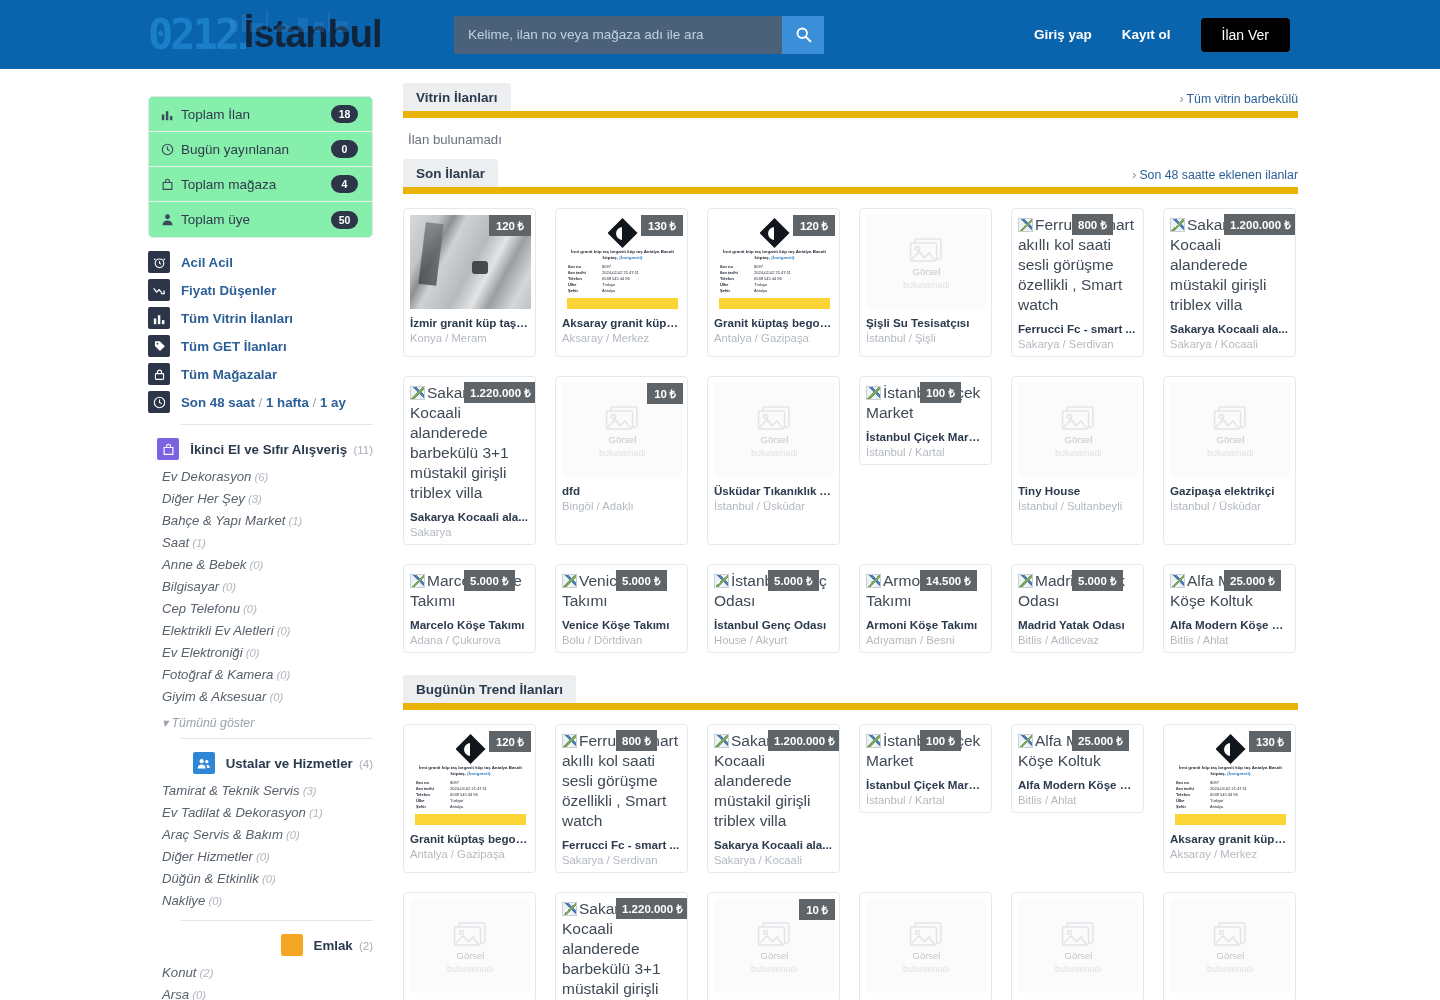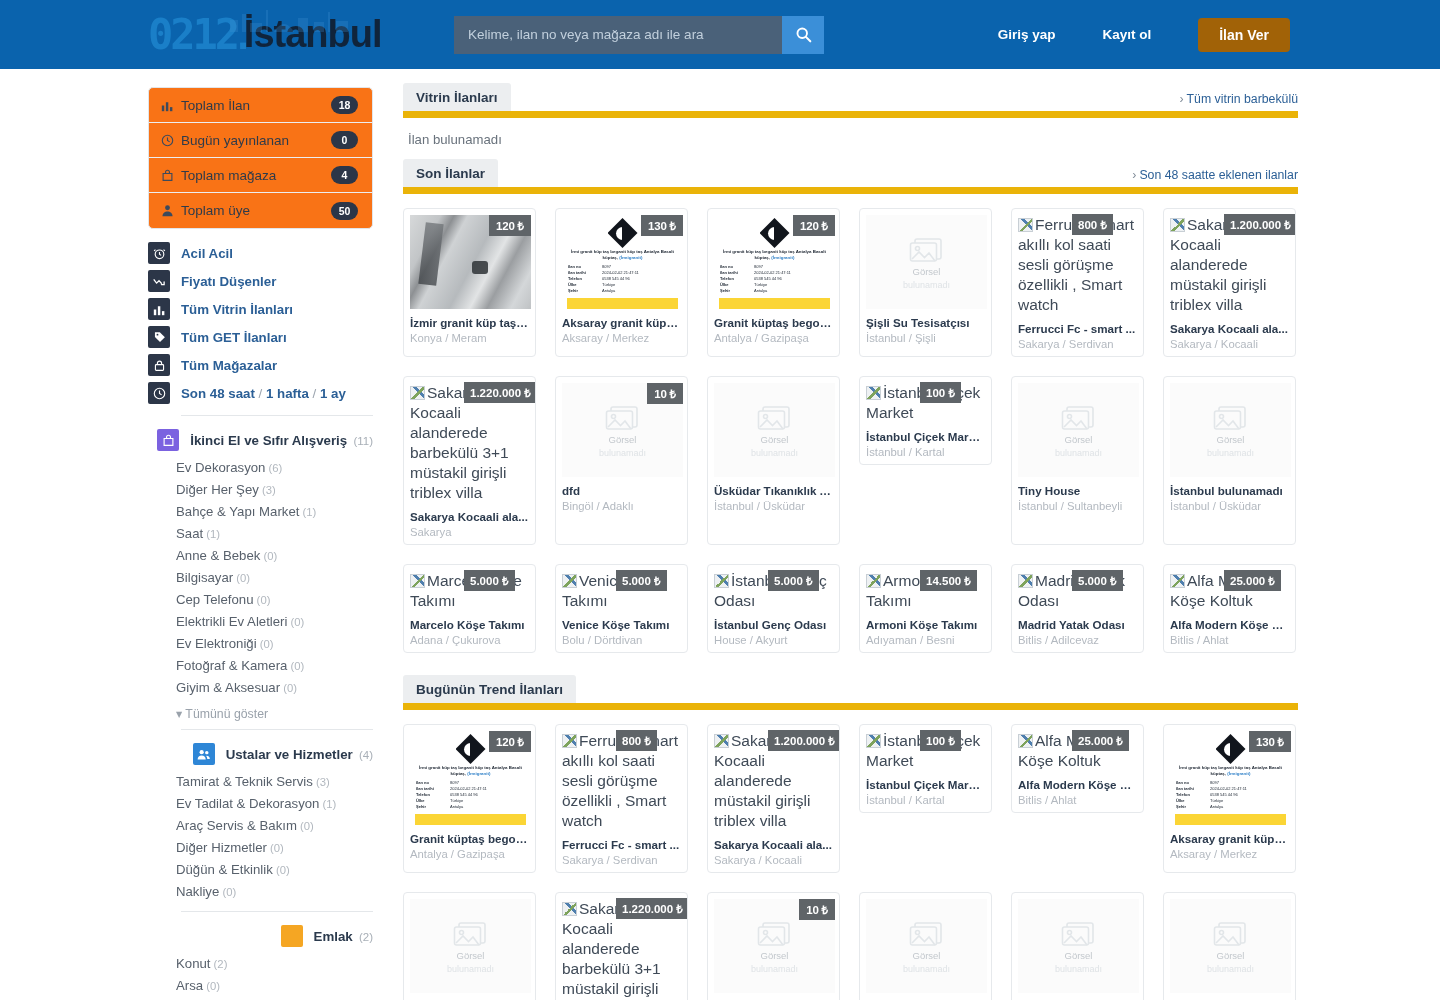--- a/index.html
+++ b/index.html
@@ -37,37 +37,37 @@
     color: #d8e2ec; font-size: 13.5px; padding: 0 14px;
     font-family: "Liberation Sans", sans-serif;
   }
   .search-input::placeholder { color: #c2d0dd; }
   .search-btn {
     width: 42px; height: 38px; background: #3b8fd8; border: none;
     cursor: pointer; display: flex; align-items: center; justify-content: center;
   }
 
   .nav-right {
-    position: absolute; right: 150px; display: flex; align-items: center; gap: 47px;
+    position: absolute; right: 150px; display: flex; align-items: center; gap: 30px;
   }
   .nav-link { color: #fff; font-size: 13.5px; font-weight: 700; cursor: pointer; }
   .btn-ilanver {
-    background: #a16207; color: #fff; border: none;
-    padding: 9px 21px; font-size: 14px; font-weight: 700; border-radius: 4px;
+    background: #000000; color: #fff; border: none;
+    padding: 9px 21px; font-size: 14px; font-weight: 400; border-radius: 4px;
     cursor: pointer; font-family: "Liberation Sans", sans-serif;
   }
 
   
   .page { display: flex; padding-top: 18px; }
   .sidebar { width: 225px; margin-left: 148px; flex: none; }
   .content { margin-left: 30px; width: 895px; }
 
   
   .stats {
-    border: 1px solid #e2e5e9; border-radius: 5px; overflow: hidden; background: #f97316;
+    border: 1px solid #e2e5e9; border-radius: 5px; overflow: hidden; background: #86efac; margin-top: 9px;
   }
   .stat-row {
     display: flex; align-items: center; height: 35px;
     padding: 0 14px 0 12px; border-bottom: 1px solid #eceef1;
   }
   .stat-row:last-child { border-bottom: none; }
   .stat-ico { width: 20px; color: #3d4a5c; display:flex; align-items:center; }
   .stat-label { flex: 1; font-size: 13.5px; color: #2f3b4a; }
   .stat-badge {
     background: #2c3648; color: #fff; font-size: 10.5px; font-weight: 700;
@@ -92,21 +92,21 @@
 
   
   .cat-group { margin-bottom: 4px; }
   .cat-head { display: flex; align-items: center; height: 28px; justify-content: flex-end; }
   .cat-ico {
     width: 22px; height: 22px; border-radius: 2px; flex: none;
     display: flex; align-items: center; justify-content: center; color: #fff;
   }
   .cat-title { margin-left: 11px; font-size: 13.3px; font-weight: 700; color: #2b3a4d; cursor: pointer; }
   .cat-count { color: #a8afb7; font-weight: 400; font-size: 11.5px; margin-left: 3px; }
-  .sub { margin-left: 28px; margin-top: 3px; }
+  .sub { margin-left: 14px; margin-top: 3px; font-style: italic; }
   .sub-item {
     font-size: 13.2px; color: #58616c; line-height: 21px; cursor: pointer;
   }
   .sub-item .c { color: #b2b8bf; font-size: 11.3px; }
   .show-all { font-size: 12.3px; color: #9aa2ab; margin-top: 8px; cursor: pointer; }
 
   
   .sec-head {
     display: flex; align-items: flex-end; justify-content: space-between;
     border-bottom: 7px solid #eab308; height: 31px;
@@ -603,21 +603,21 @@
       <svg width="34" height="28" viewBox="0 0 34 28" fill="none" stroke="#e2e6e9" stroke-width="1.6">
         <rect x="6" y="4" width="26" height="20" rx="2"></rect>
         <rect x="1.5" y="8" width="26" height="18" rx="2" fill="#fbfbfb"></rect>
         <circle cx="8.5" cy="13.5" r="2"></circle>
         <path d="M3 24l7-7 5.5 5.5L20 18l6 8"></path>
       </svg>
       <div class="ph-t1">Görsel</div>
       <div class="ph-t2">bulunamadı</div>
     </div>
         </div>
-          <div class="ctitle">İstanbul bulunamadı</div>
+          <div class="ctitle">Gazipaşa elektrikçi</div>
               <div class="cloc">İstanbul / Üsküdar</div>
         </div>
         <div class="card tall">
           <div class="brokenwrap">
         <div class="broken"><span class="bimg"></span><span>Marcelo Köşe Takımı</span></div>
         <div class="broken-price-inline" style="left:54px;top:-1px">5.000 ₺</div>
       </div>
           <div class="ctitle">Marcelo Köşe Takımı</div>
               <div class="cloc">Adana / Çukurova</div>
         </div>

